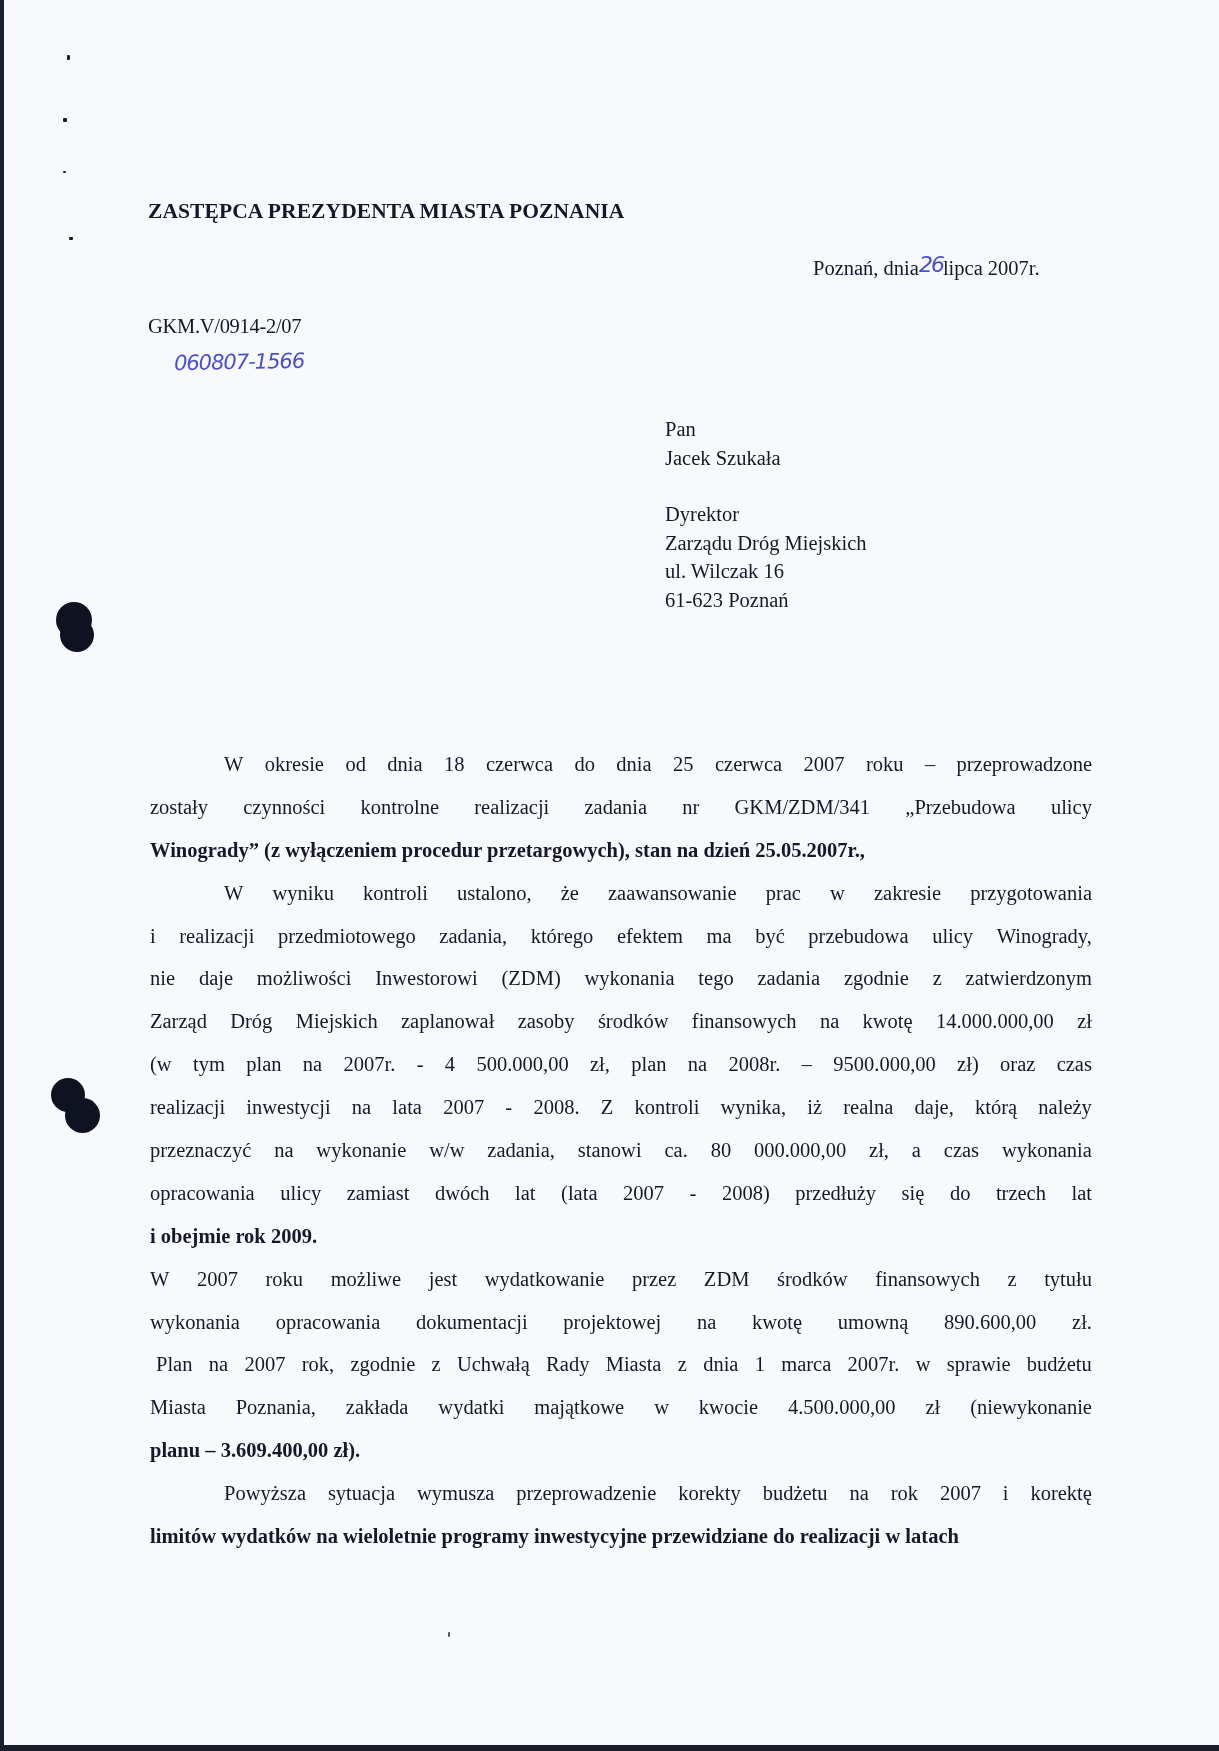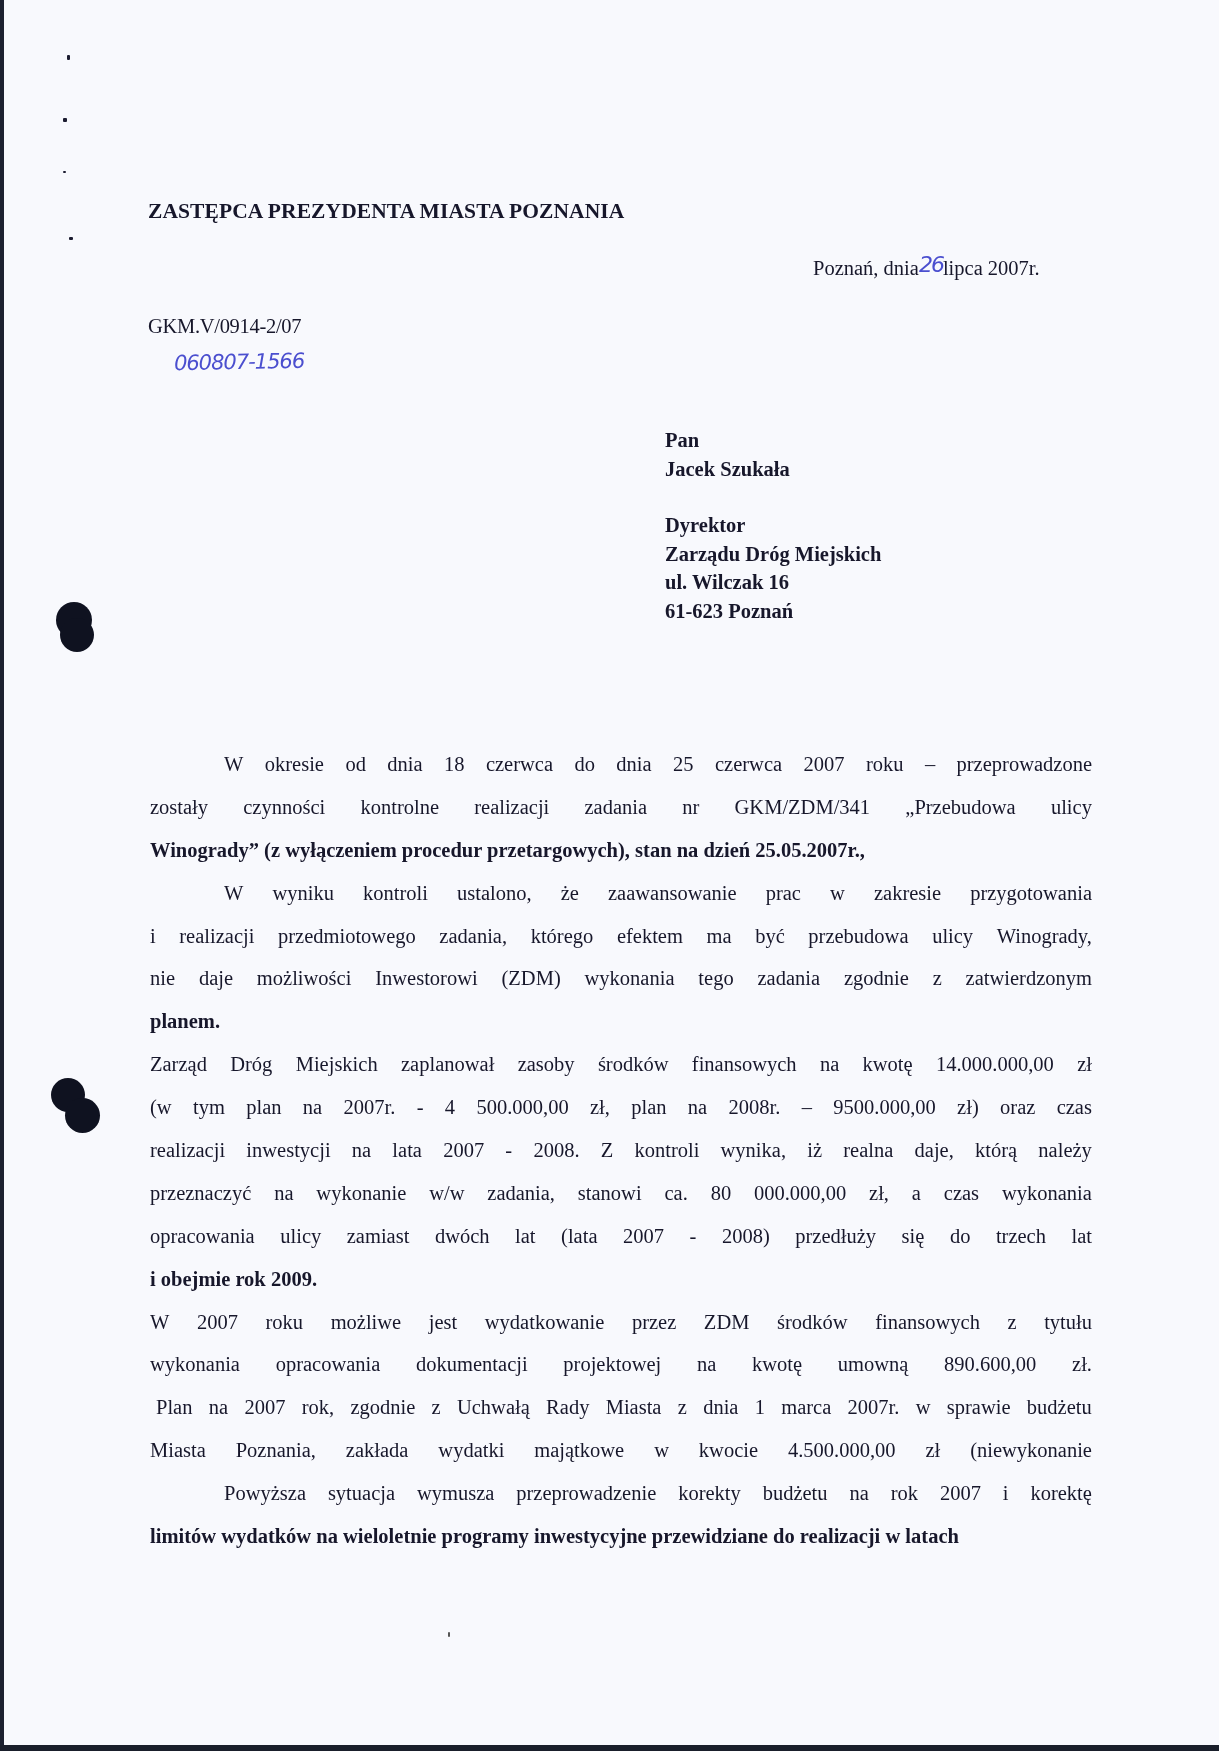--- a/index.html
+++ b/index.html
@@ -26,21 +26,21 @@
   }
   .date-day { font-size: 22px; letter-spacing: -2px; margin: 0 0; display: inline-block; transform: translateY(-3px); text-align: center; }
   .ref-number {
     position: absolute; left: 148px; top: 315px; font-size: 20.5px; white-space: nowrap; letter-spacing: -0.3px;
   }
   .incoming-number {
     position: absolute; left: 174px; top: 350px; font-size: 21px; letter-spacing: -1px; white-space: nowrap;
     transform: rotate(-1deg);
   }
   .address {
-    position: absolute; left: 665px; top: 426px; font-weight: bold; font-size: 20.5px; line-height: 28.6px;
+    position: absolute; left: 665px; top: 415px; font-weight: normal; font-size: 20.5px; line-height: 28.6px;
   }
   .address .gap { height: 28px; }
 
   .body-text {
     position: absolute; left: 150px; top: 743px; width: 942px;
     font-size: 20.5px; line-height: 42.9px;
   }
   .line { white-space: nowrap; display: flex; justify-content: space-between; height: 42.9px; }
   .line.left { justify-content: flex-start; font-weight: bold; }
   .line span.w { display: inline-block; }
@@ -143,21 +143,20 @@
       <span class="w">możliwości</span>
       <span class="w">Inwestorowi</span>
       <span class="w">(ZDM)</span>
       <span class="w">wykonania</span>
       <span class="w">tego</span>
       <span class="w">zadania</span>
       <span class="w">zgodnie</span>
       <span class="w">z</span>
       <span class="w">zatwierdzonym</span>
     </div>
-    <div class="line left">planem.</div>
     <div class="line">
       <span class="w">Zarząd</span>
       <span class="w">Dróg</span>
       <span class="w">Miejskich</span>
       <span class="w">zaplanował</span>
       <span class="w">zasoby</span>
       <span class="w">środków</span>
       <span class="w">finansowych</span>
       <span class="w">na</span>
       <span class="w">kwotę</span>
@@ -281,20 +280,21 @@
       <span class="w">Poznania,</span>
       <span class="w">zakłada</span>
       <span class="w">wydatki</span>
       <span class="w">majątkowe</span>
       <span class="w">w</span>
       <span class="w">kwocie</span>
       <span class="w">4.500.000,00</span>
       <span class="w">zł</span>
       <span class="w">(niewykonanie</span>
     </div>
+    <div class="line left">planu – 3.609.400,00 zł).</div>
     <div class="line indent">
       <span class="w">Powyższa</span>
       <span class="w">sytuacja</span>
       <span class="w">wymusza</span>
       <span class="w">przeprowadzenie</span>
       <span class="w">korekty</span>
       <span class="w">budżetu</span>
       <span class="w">na</span>
       <span class="w">rok</span>
       <span class="w">2007</span>

